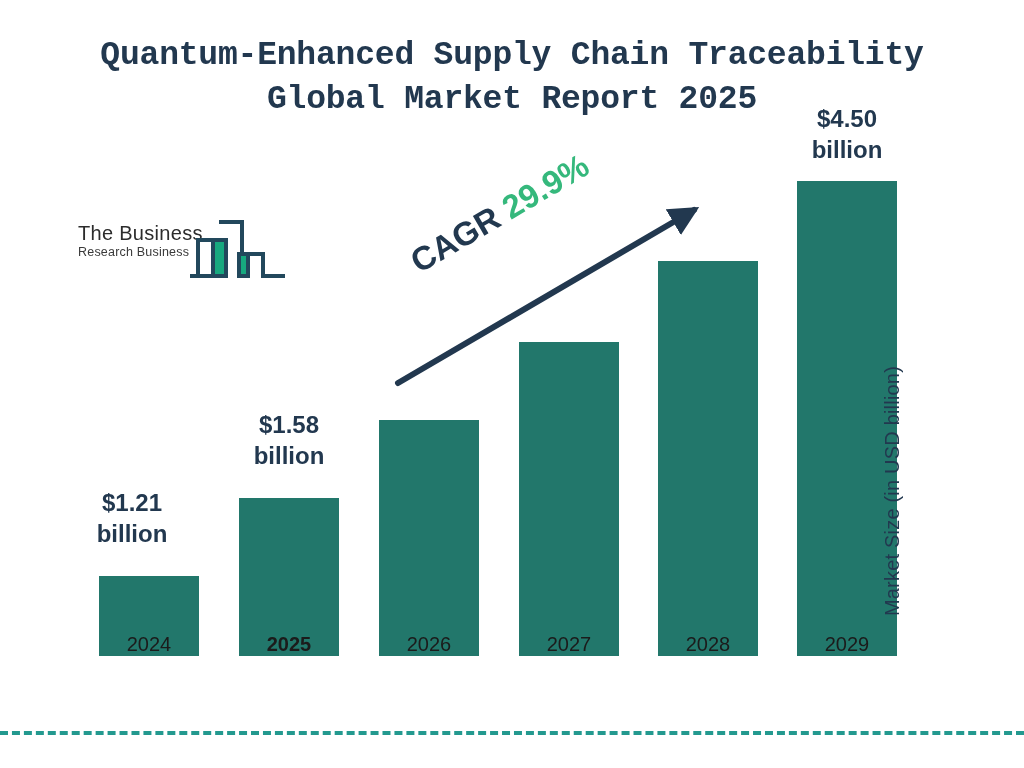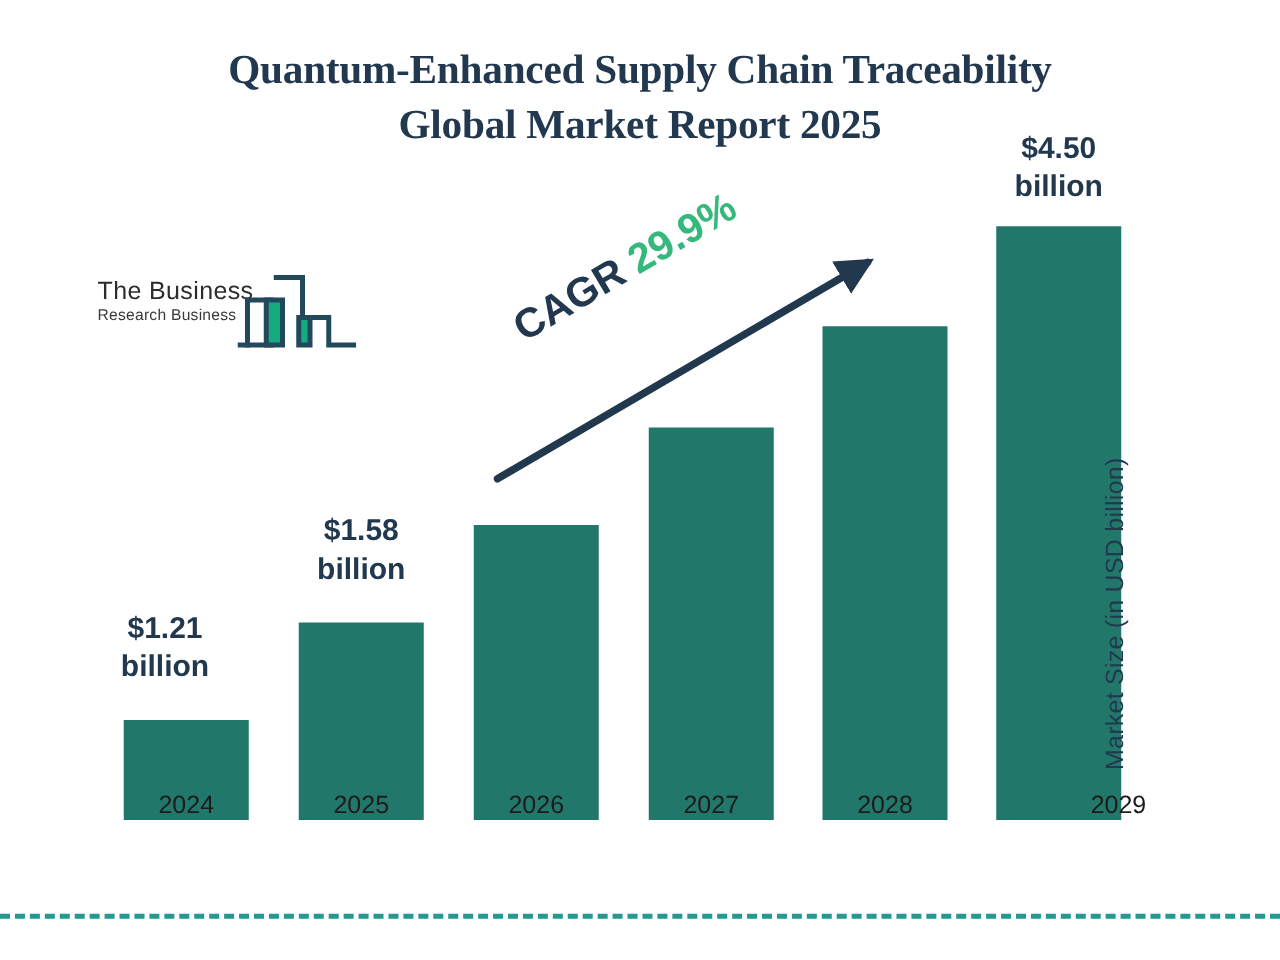--- a/index.html
+++ b/index.html
@@ -24,21 +24,21 @@
   }
 
   
   .title {
     position: absolute;
     left: 62px;
     top: 34px;
     width: 900px;
     text-align: center;
     color: #22384f;
-    font-family: Liberation Serif, serif;
+    font-family: Liberation Mono, monospace;
     font-weight: bold;
     font-size: 33px;
     line-height: 44px;
     letter-spacing: -0.2px;
   }
   .title .line { display: block; }
 
   
   .logo {
     position: absolute;
@@ -212,25 +212,25 @@
       <span class="v">$1.58</span>
       <span class="u">billion</span>
     </div>
 
     <div class="bar-label" style="left:777px; top:103px;">
       <span class="v">$4.50</span>
       <span class="u">billion</span>
     </div>
 
     <div class="xtick" style="left:79px;">2024</div>
-    <div class="xtick" style="left:219px;">2025</div>
+    <div class="xtick" style="left:219px;font-weight:bold;">2025</div>
     <div class="xtick" style="left:359px;">2026</div>
     <div class="xtick" style="left:499px;">2027</div>
     <div class="xtick" style="left:638px;">2028</div>
-    <div class="xtick" style="left:777px;text-align:right;">2029</div>
+    <div class="xtick" style="left:777px;">2029</div>
 
     <div class="ylabel">Market Size (in USD billion)</div>
 
     <svg class="arrow-svg" viewBox="0 0 1024 768">
       <defs>
         <marker id="ahead" viewBox="0 0 10 10" refX="8" refY="5" markerWidth="5" markerHeight="5" orient="auto-start-reverse">
           <path d="M 0 0 L 10 5 L 0 10 z" fill="#22384f"></path>
         </marker>
       </defs>
       <line x1="398" y1="383" x2="694" y2="210" stroke="#22384f" stroke-width="6" stroke-linecap="round" marker-end="url(#ahead)"></line>

